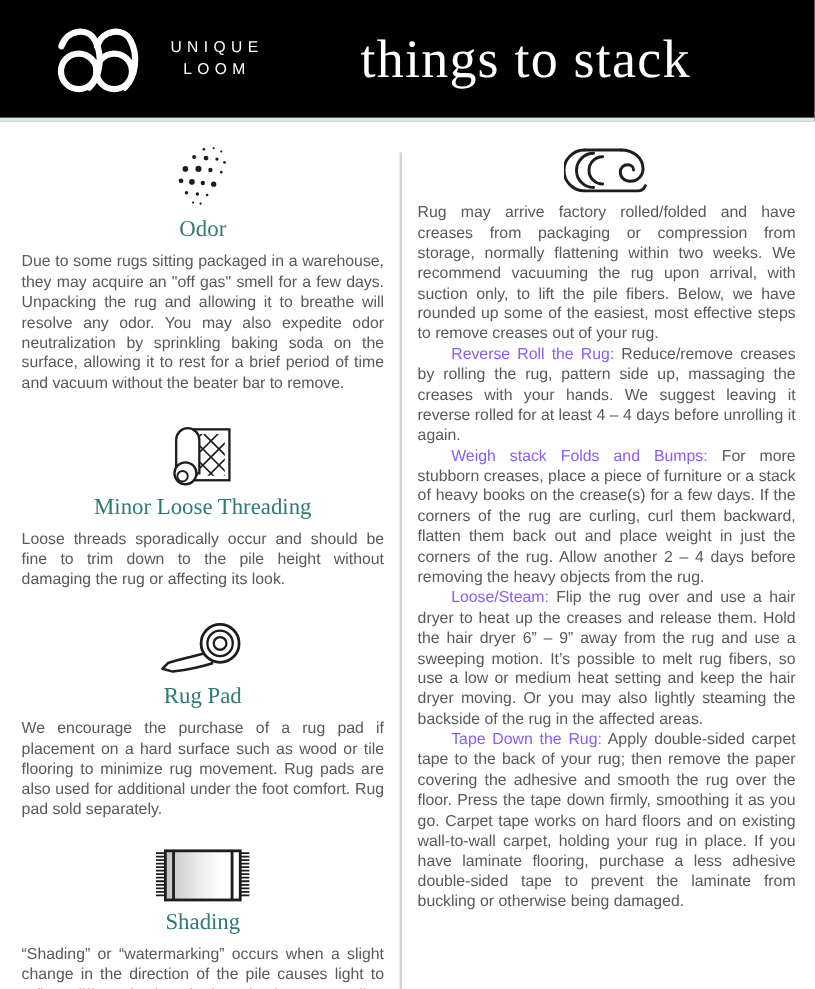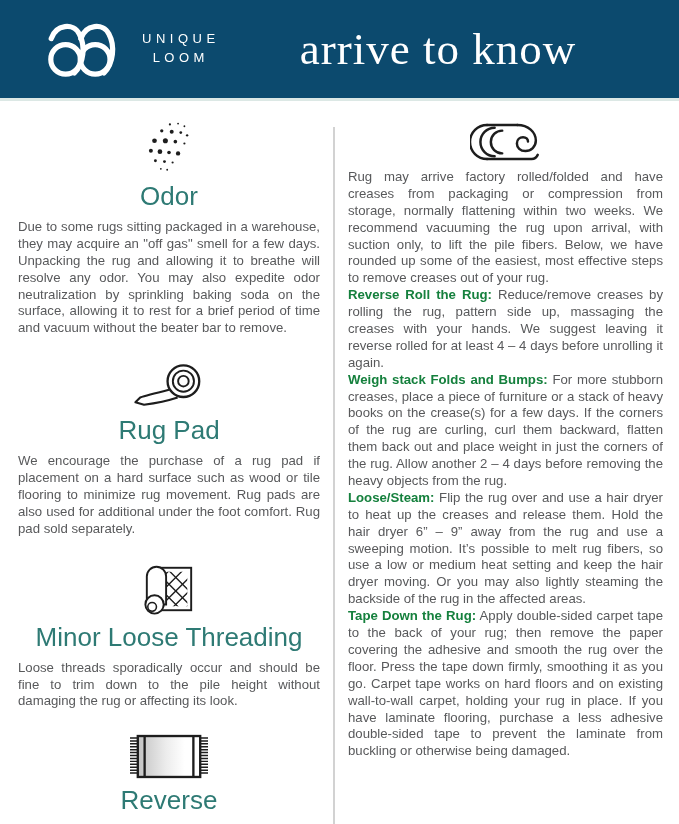--- a/index.html
+++ b/index.html
@@ -4,21 +4,21 @@
 <style>
   html,body { margin:0; padding:0; background:#ffffff; }
   body {
     width:679px; min-height:824px;
     font-family:"Liberation Sans", sans-serif;
     color:#58595b;
     -webkit-font-smoothing:antialiased;
   }
   
   .header {
-    height:101px; background:#0c4a6e;
+    height:101px; background:#000000;
     border-bottom:3px solid #dce8e5;
     display:flex; align-items:center;
     padding:0 28px 0 40px; box-sizing:border-box;
   }
   .logo-block { display:flex; align-items:center; gap:14px; width:195px; flex:none; }
   .logo-mark { width:88px; height:64px; flex:none; }
   .brand-text {
     color:#ffffff; font-size:13px; letter-spacing:4.5px;
     line-height:1.45; text-align:center; font-weight:normal;
   }
@@ -32,50 +32,50 @@
   .columns { display:flex; padding:20px 16px 14px 18px; box-sizing:border-box; }
   .col-left  { width:302px; flex:none; }
   .divider   { width:2px; background:#d2d2d2; margin:6px 13px 0 13px; flex:none; }
   .col-right { flex:1; min-width:0; }
   
   .section { margin-bottom:24px; }
   .icon-wrap { text-align:center; margin-bottom:6px; }
   .icon-wrap svg { display:inline-block; vertical-align:bottom; }
   .section h2 {
     margin:0 0 7px 0; text-align:center;
-    font-family:Liberation Sans, sans-serif;
-    font-weight:normal; font-size:26px; color:#2e7a74;
+    font-family:Liberation Serif, serif;
+    font-weight:normal; font-size:19px; color:#2e7a74;
   }
   .section p {
     margin:0; font-size:13.2px; line-height:1.28;
     text-align:justify; color:#58595b;
   }
   .tip { margin:15px 0 0 0; font-size:13.2px; line-height:1.28; text-align:justify; color:#58595b; }
-  .tip b { color:#15803d; font-weight:bold; }
+  .tip b { color:#8b5cf6; font-weight:normal;margin-left:28px; }
   .ink { stroke:#1d1d1d; fill:none; }
 </style>
 </head>
 <body>
 
 <div class="header">
   <div class="logo-block">
     <svg class="logo-mark" viewBox="0 0 96 80">
       <g stroke="#ffffff" stroke-width="6.5" fill="none" stroke-linecap="round">
         <circle cx="25" cy="53" r="18.5"></circle>
         <circle cx="62" cy="53" r="18.5"></circle>
         <path d="M7,27 C13,9 35,7 42,21 C50,36 48,58 36,70"></path>
         <path d="M44,27 C50,9 72,7 79,21 C87,36 85,58 73,70"></path>
       </g>
     </svg>
     <div class="brand-text">
       <div>UNIQUE</div>
       <div>LOOM</div>
     </div>
   </div>
-  <div class="header-title">arrive to know</div>
+  <div class="header-title">things to stack</div>
 </div>
 
 <div class="columns">
 
   <div class="col-left">
 
     <div class="section">
       <div class="icon-wrap">
         <svg width="58" height="54" viewBox="0 0 64 58">
           <g fill="#1d1d1d">
@@ -101,33 +101,20 @@
               <circle cx="30" cy="53" r="1"></circle>
           </g>
         </svg>
       </div>
       <h2>Odor</h2>
       <p>Due to some rugs sitting packaged in a warehouse, they may acquire an "off gas" smell for a few days. Unpacking the rug and allowing it to breathe will resolve any odor. You may also expedite odor neutralization by sprinkling baking soda on the surface, allowing it to rest for a brief period of time and vacuum without the beater bar to remove.</p>
     </div>
 
     <div class="section">
       <div class="icon-wrap">
-        <svg width="74" height="48" viewBox="0 0 76 50">
-          <path d="M38,30 C26,33 14,36 8,38 L3,43 L12,45.5 C24,44 38,41 47,38" fill="#ffffff" stroke="#1d1d1d" stroke-width="2.2" stroke-linejoin="round"></path>
-          <circle cx="53" cy="21" r="16.5" fill="#ffffff" stroke="#1d1d1d" stroke-width="2.4"></circle>
-          <circle cx="53" cy="21" r="11" fill="none" stroke="#1d1d1d" stroke-width="2"></circle>
-          <circle cx="53" cy="21" r="5.5" fill="none" stroke="#1d1d1d" stroke-width="2"></circle>
-        </svg>
-      </div>
-      <h2>Rug Pad</h2>
-      <p>We encourage the purchase of a rug pad if placement on a hard surface such as wood or tile flooring to minimize rug movement. Rug pads are also used for additional under the foot comfort. Rug pad sold separately.</p>
-    </div>
-
-    <div class="section">
-      <div class="icon-wrap">
         <svg width="60" height="54" viewBox="0 0 62 56">
           <defs>
               <clipPath id="hatchclip">
                 <rect x="24" y="10" width="26" height="36"></rect>
               </clipPath>
             </defs>
           <rect x="20" y="6" width="34" height="44" fill="#ffffff" stroke="#1d1d1d" stroke-width="2"></rect>
           <g clip-path="url(#hatchclip)" stroke="#1d1d1d" stroke-width="1.4">
             <path d="M20,20 L38,2 M20,34 L52,2 M20,48 L52,16 M28,54 L52,30 M42,54 L52,44"></path>
             <path d="M24,2 L52,30 M20,12 L52,44 M20,26 L48,54 M20,40 L34,54"></path>
@@ -136,36 +123,49 @@
           <circle cx="16" cy="44" r="9.5" fill="#ffffff" stroke="#1d1d1d" stroke-width="2"></circle>
           <circle cx="13.5" cy="46.5" r="4.5" fill="none" stroke="#1d1d1d" stroke-width="1.6"></circle>
         </svg>
       </div>
       <h2>Minor Loose Threading</h2>
       <p>Loose threads sporadically occur and should be fine to trim down to the pile height without damaging the rug or affecting its look.</p>
     </div>
 
     <div class="section">
       <div class="icon-wrap">
+        <svg width="74" height="48" viewBox="0 0 76 50">
+          <path d="M38,30 C26,33 14,36 8,38 L3,43 L12,45.5 C24,44 38,41 47,38" fill="#ffffff" stroke="#1d1d1d" stroke-width="2.2" stroke-linejoin="round"></path>
+          <circle cx="53" cy="21" r="16.5" fill="#ffffff" stroke="#1d1d1d" stroke-width="2.4"></circle>
+          <circle cx="53" cy="21" r="11" fill="none" stroke="#1d1d1d" stroke-width="2"></circle>
+          <circle cx="53" cy="21" r="5.5" fill="none" stroke="#1d1d1d" stroke-width="2"></circle>
+        </svg>
+      </div>
+      <h2>Rug Pad</h2>
+      <p>We encourage the purchase of a rug pad if placement on a hard surface such as wood or tile flooring to minimize rug movement. Rug pads are also used for additional under the foot comfort. Rug pad sold separately.</p>
+    </div>
+
+    <div class="section">
+      <div class="icon-wrap">
         <svg width="78" height="45" viewBox="0 0 80 46">
           <defs>
             <linearGradient id="shadegrad" x1="0" y1="0" x2="1" y2="0">
               <stop offset="0" stop-color="#c2c2c2"></stop>
               <stop offset="0.45" stop-color="#ececec"></stop>
               <stop offset="0.75" stop-color="#ffffff"></stop>
             </linearGradient>
           </defs>
           <rect x="8" y="2" width="64" height="42" fill="url(#shadegrad)" stroke="#1d1d1d" stroke-width="2.4"></rect>
           <line x1="15" y1="2" x2="15" y2="44" stroke="#1d1d1d" stroke-width="2.4"></line>
           <line x1="65" y1="2" x2="65" y2="44" stroke="#1d1d1d" stroke-width="2.4"></line>
           <path stroke="#1d1d1d" stroke-width="1.5" d="M0,4H8 M0,7H8 M0,10H8 M0,13H8 M0,16H8 M0,19H8 M0,22H8 M0,25H8 M0,28H8 M0,31H8 M0,34H8 M0,37H8 M0,40H8"></path>
           <path stroke="#1d1d1d" stroke-width="1.5" d="M72,4H80 M72,7H80 M72,10H80 M72,13H80 M72,16H80 M72,19H80 M72,22H80 M72,25H80 M72,28H80 M72,31H80 M72,34H80 M72,37H80 M72,40H80"></path>
         </svg>
       </div>
-      <h2>Reverse</h2>
+      <h2>Shading</h2>
       <p>“Shading” or “watermarking” occurs when a slight change in the direction of the pile causes light to reflect differently than it does in the surrounding areas, appearing darker. This is an inherent characteristic of almost all pile rugs and is not considered a defect.</p>
     </div>
 
   </div>
 
   <div class="divider"></div>
 
   <div class="col-right">
 
     <div class="section">

